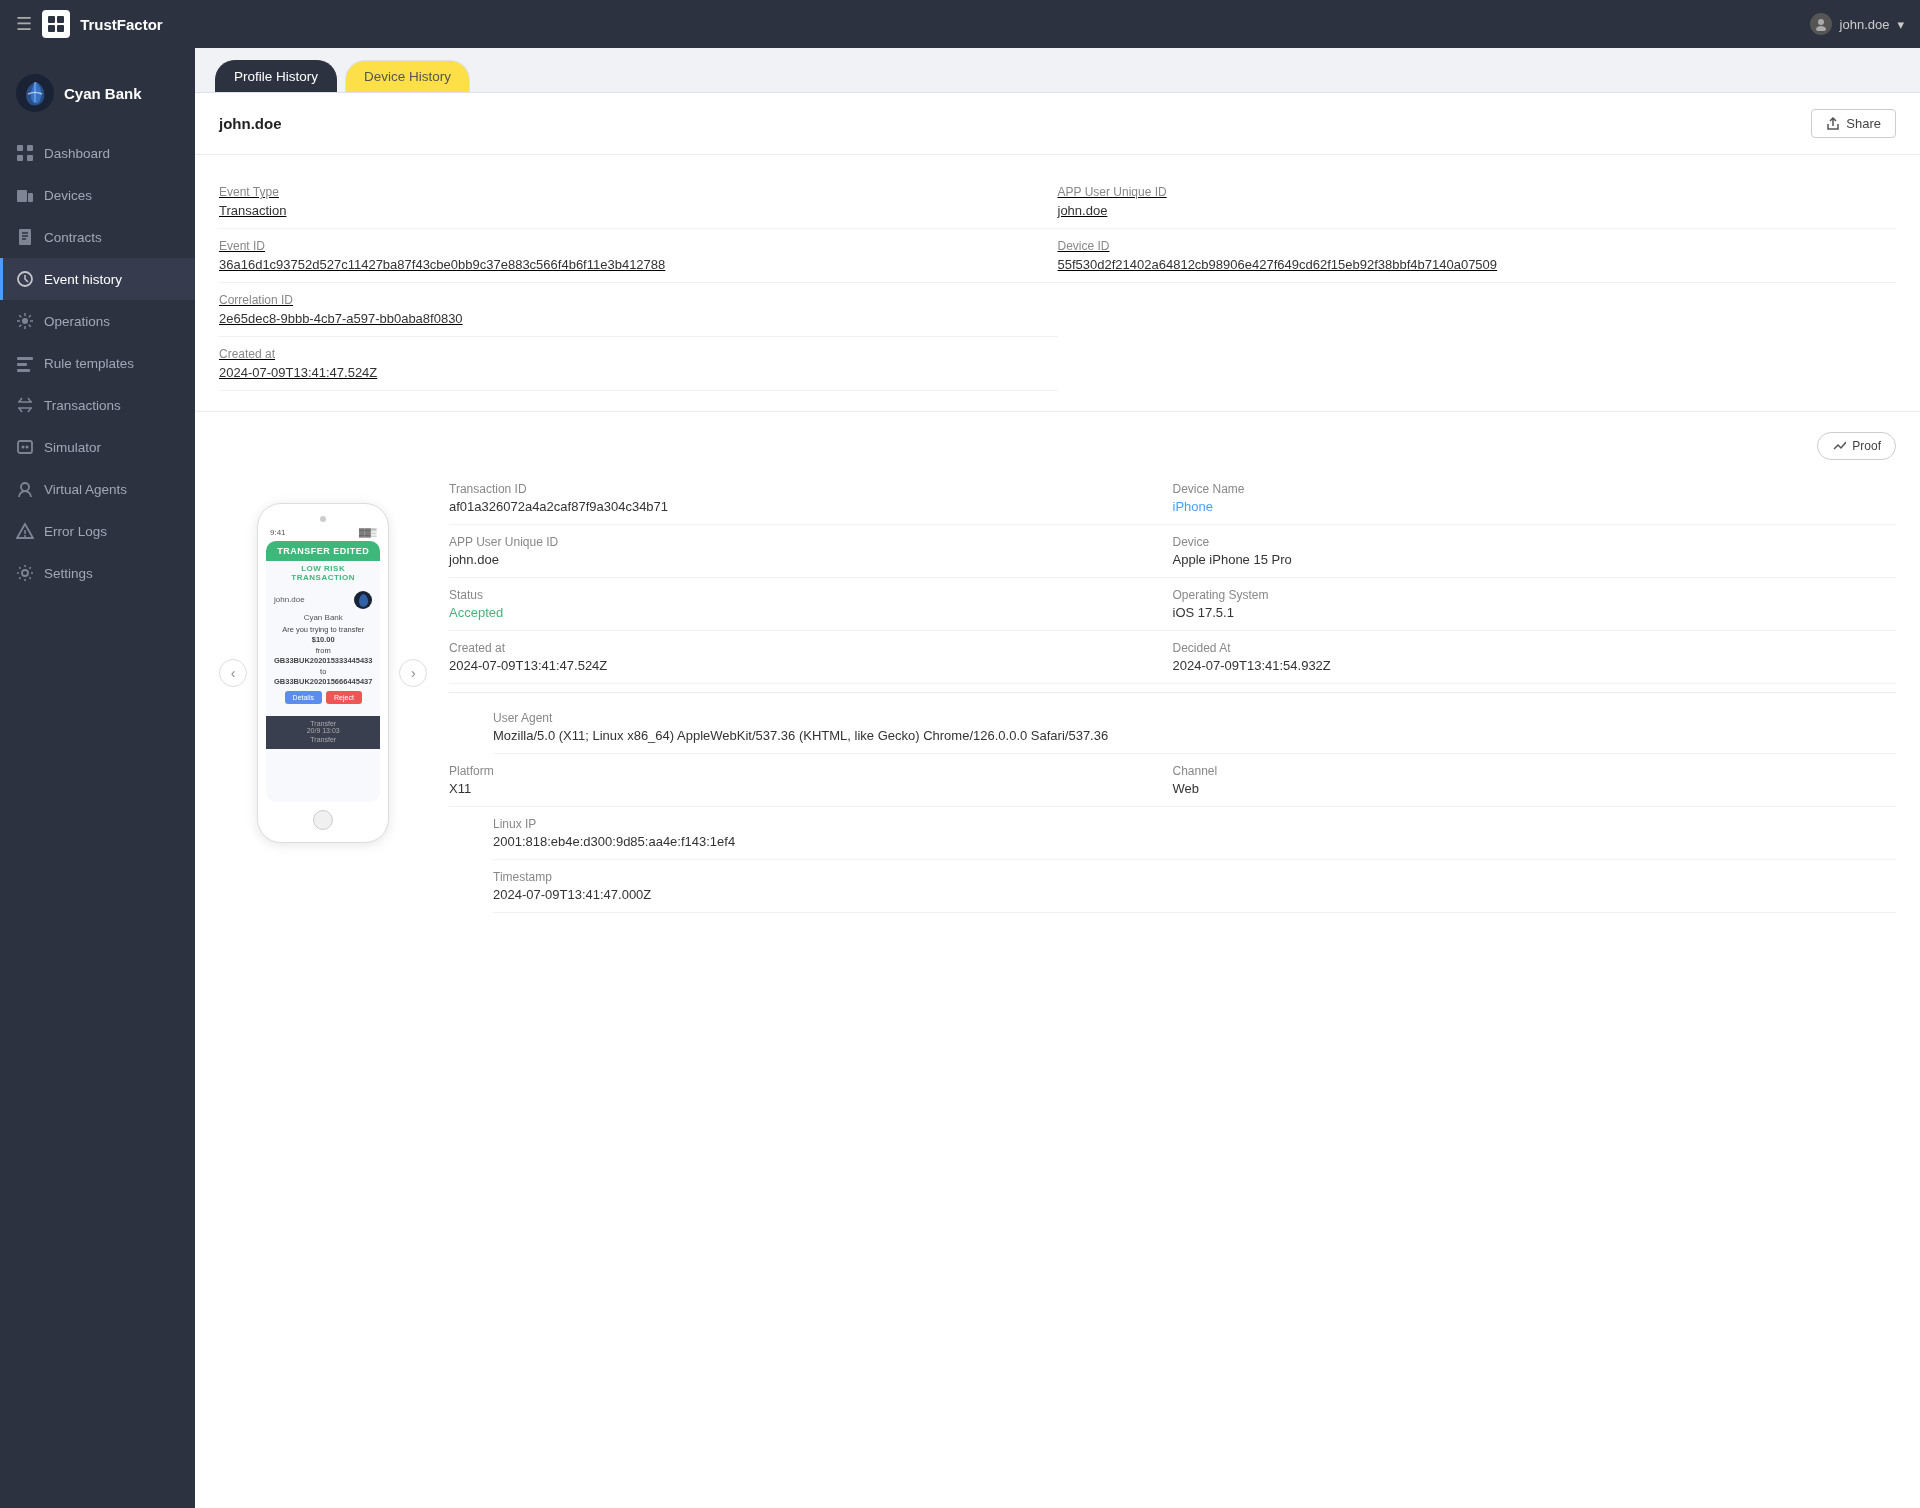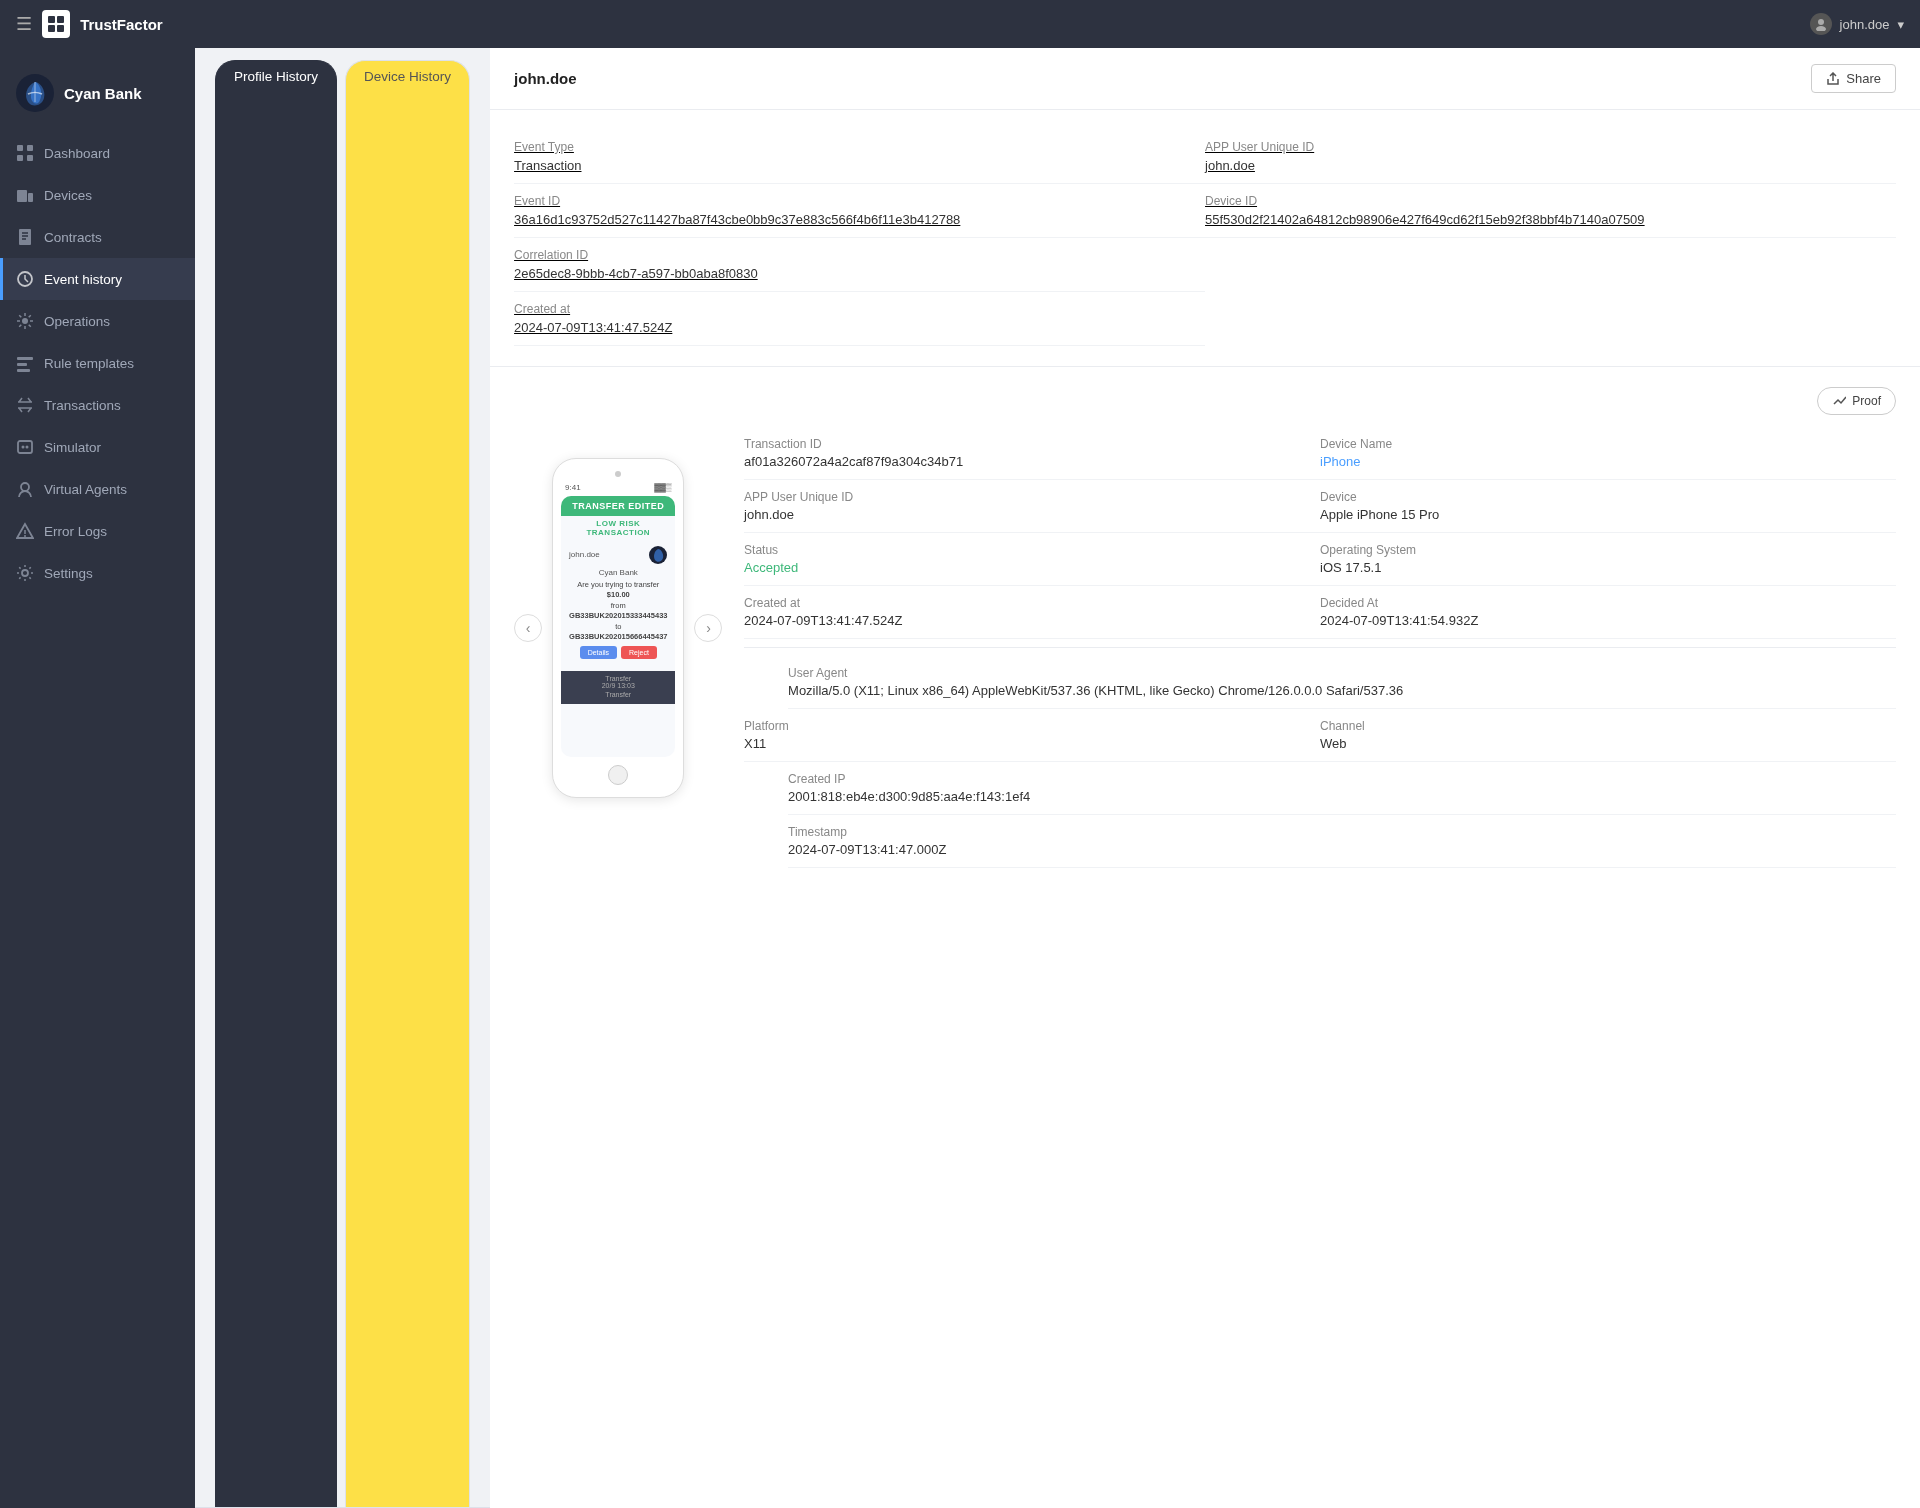--- a/index.html
+++ b/index.html
@@ -62,21 +62,21 @@
     }
     .sidebar-item.active { background: #363c4e; color: #fff; border-left: 3px solid #4a9eff; padding-left: 13px; }
     .sidebar-item-icon { width: 18px; height: 18px; opacity: 0.7; }
 
     
     .main-content {
       flex: 1;
       overflow-y: auto;
       background: #f0f2f5;
       display: flex;
-      flex-direction: row;
+      flex-direction: column;
     }
 
     
     .tabs-bar {
       background: #f0f2f5;
       padding: 12px 20px 0 20px;
       display: flex;
       gap: 8px;
       border-bottom: 1px solid #dde1ea;
     }
@@ -595,21 +595,21 @@
             <div class="detail-item">
               <div class="detail-label">Platform</div>
               <div class="detail-value">X11</div>
             </div>
             <div class="detail-item">
               <div class="detail-label">Channel</div>
               <div class="detail-value">Web</div>
             </div>
 
             <div class="detail-item single-col-item">
-              <div class="detail-label">Created IP</div>
+              <div class="detail-label">Linux IP</div>
               <div class="detail-value">2001:818:eb4e:d300:9d85:aa4e:f143:1ef4</div>
             </div>
 
             <div class="detail-item single-col-item">
               <div class="detail-label">Timestamp</div>
               <div class="detail-value">2024-07-09T13:41:47.000Z</div>
             </div>
           </div>
         </div>
       </div>

